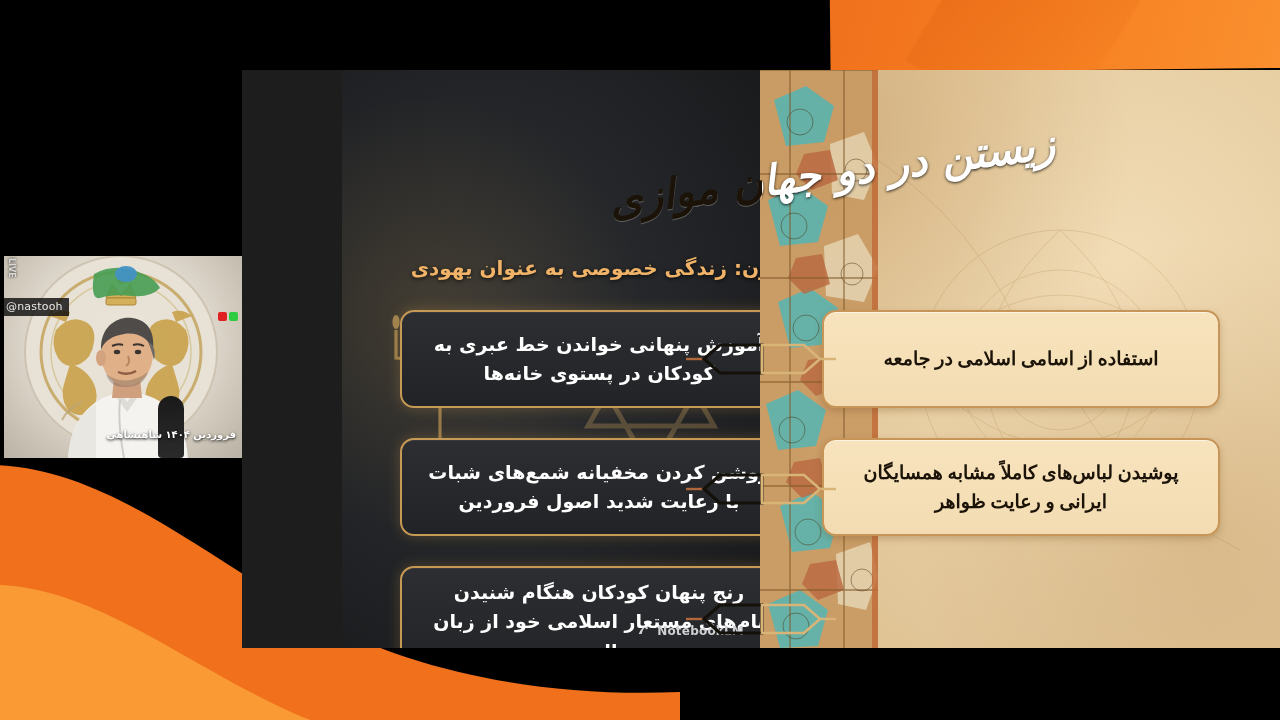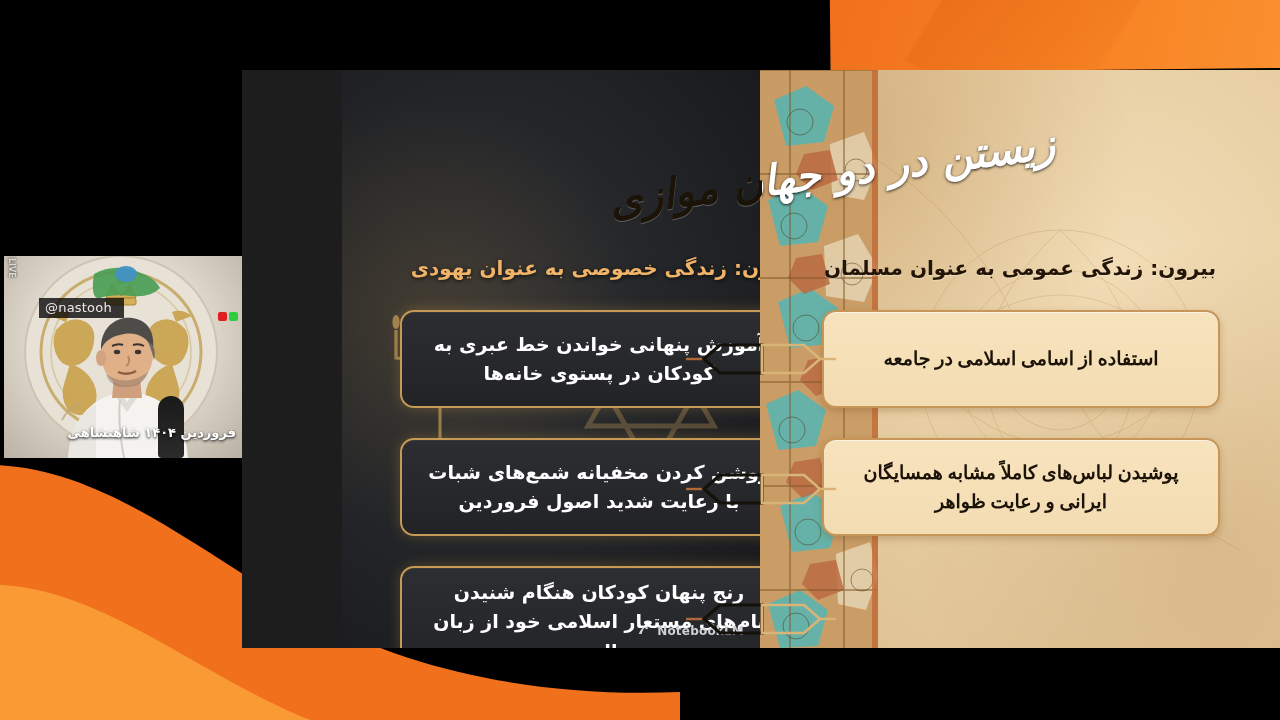--- a/index.html
+++ b/index.html
@@ -149,32 +149,32 @@
   .emblem{position:absolute;left:10px;top:-4px;width:222px;height:200px;opacity:.95;}
   .emblem svg{width:100%;height:100%;display:block;}
   .person{position:absolute;left:62px;top:52px;width:130px;height:152px;}
   .person svg{width:100%;height:100%;display:block;}
   .mic{
     position:absolute;left:158px;top:140px;width:26px;height:62px;
     background:linear-gradient(180deg,#1a1a1a,#2b2b2b);
     border-radius:13px 13px 4px 4px;
   }
   .cam-handle{
-    position:absolute;left:0;top:42px;padding:2px 12px 3px 6px;
-    background:rgba(10,10,10,.80);color:#e9e9e9;font-size:13px;
-    direction:ltr;letter-spacing:.2px;white-space:nowrap;margin-left:39px;
+    position:absolute;left:0;top:42px;padding:2px 6px 3px 6px;
+    background:rgba(10,10,10,.80);color:#e9e9e9;font-size:11px;
+    direction:ltr;letter-spacing:.2px;white-space:nowrap;
   }
   .cam-vert{
     position:absolute;left:2px;top:2px;width:14px;height:46px;
     color:#dcdcdc;font-size:8px;font-weight:700;direction:ltr;
     writing-mode:vertical-rl;text-orientation:mixed;opacity:.9;
     text-shadow:0 0 3px #000;
   }
   .cam-date{
-    position:absolute;right:6px;bottom:18px;color:#fff;font-size:13px;
+    position:absolute;right:6px;bottom:18px;color:#fff;font-size:10px;
     direction:rtl;font-weight:700;text-shadow:0 1px 3px #000;white-space:nowrap;
   }
   .live-dot{
     position:absolute;right:4px;top:56px;display:flex;align-items:center;gap:2px;
   }
   .live-dot i{display:block;width:9px;height:9px;border-radius:2px;}
   .ld-green{background:#2ecc40;}
   .ld-red{background:#e02020;border-radius:50%;}
   .cam-border-l{position:absolute;left:0;top:0;width:4px;height:100%;background:#000;}
 </style>
@@ -252,21 +252,20 @@
                 <circle cx="92" cy="204" r="11"></circle>
               <circle cx="100" cy="306" r="11"></circle>
                 <circle cx="90" cy="408" r="11"></circle>
               <circle cx="102" cy="510" r="11"></circle>
             </g>
           </g>
           <rect x="112" width="6" height="578" fill="#c0632f" opacity=".8"></rect>
         </svg>
       </div>
 
-      <div class="sub sub-left">بیرون: زندگی عمومی به عنوان مسلمان</div>
 
       <div class="col col-left">
         <div class="card card-left">استفاده از اسامی اسلامی در جامعه</div>
         <div class="card card-left">پوشیدن لباس‌های کاملاً مشابه همسایگان ایرانی و رعایت ظواهر</div>
       </div>
     </div>
 
     <div class="half-right">
       <div class="right-glow"></div>
 

